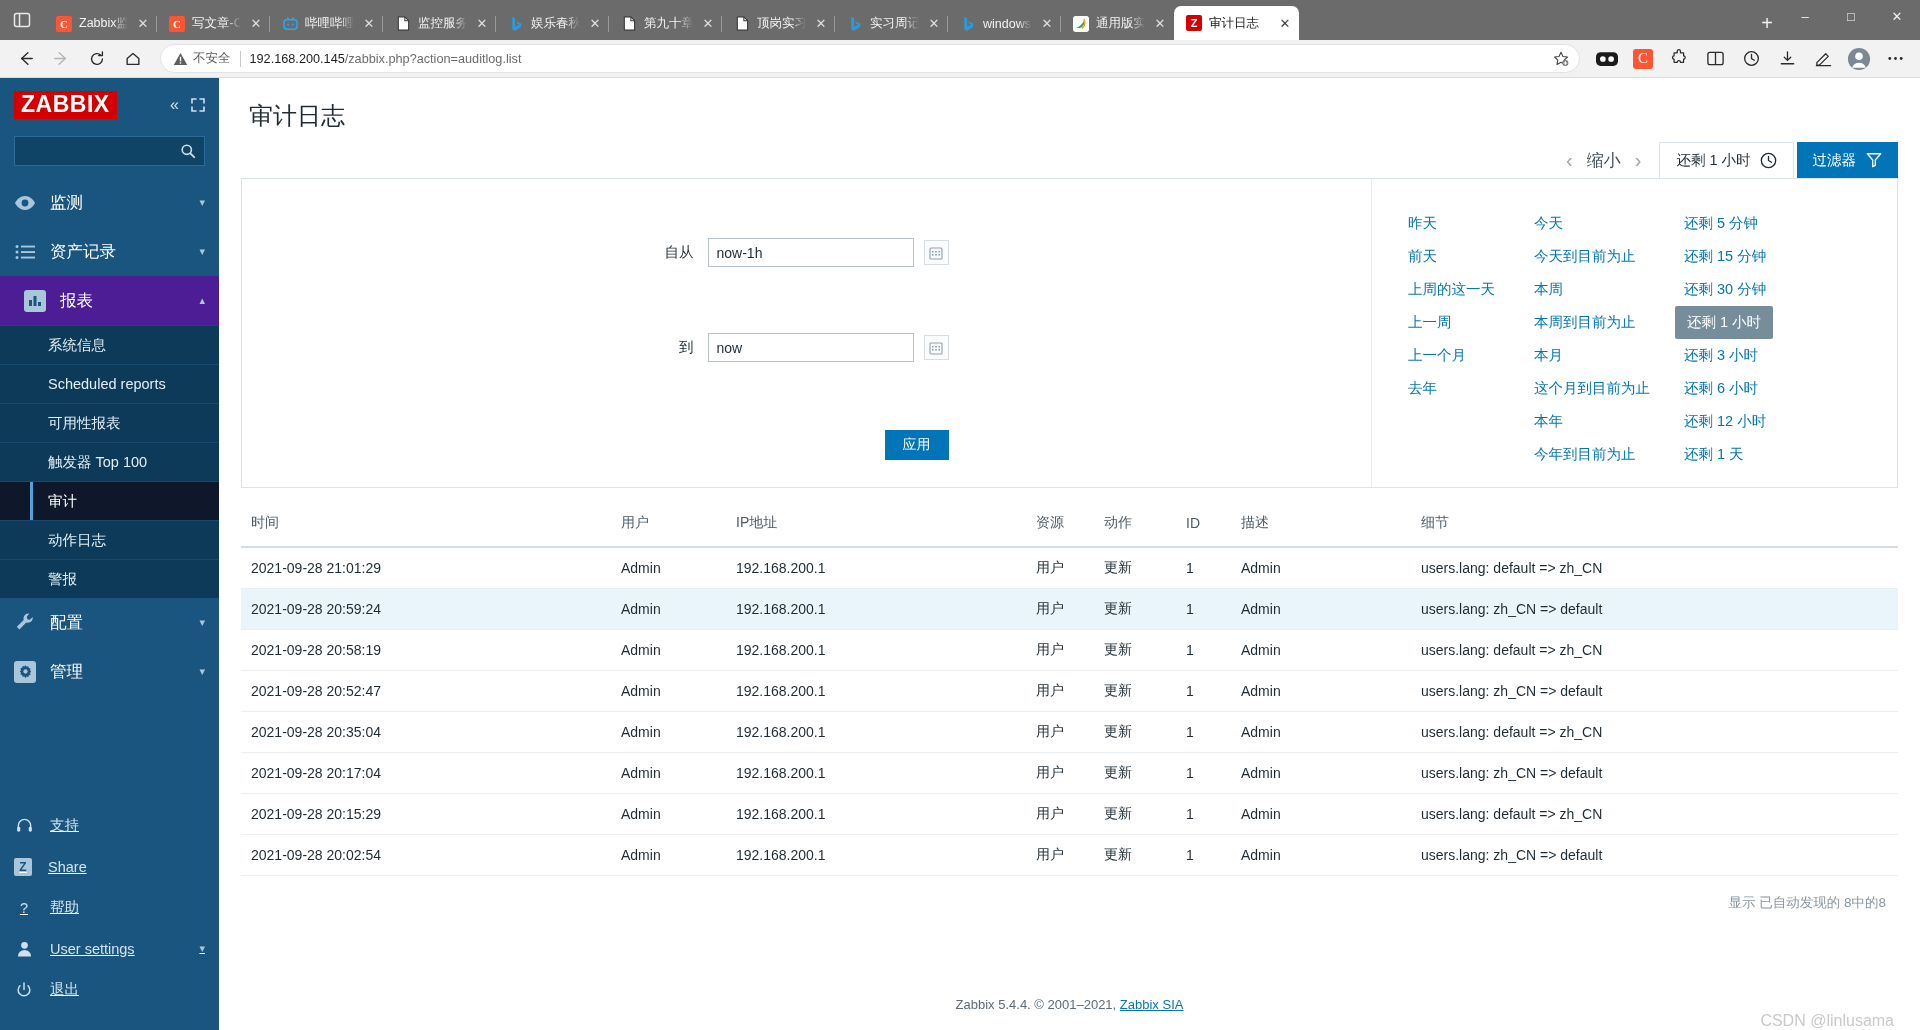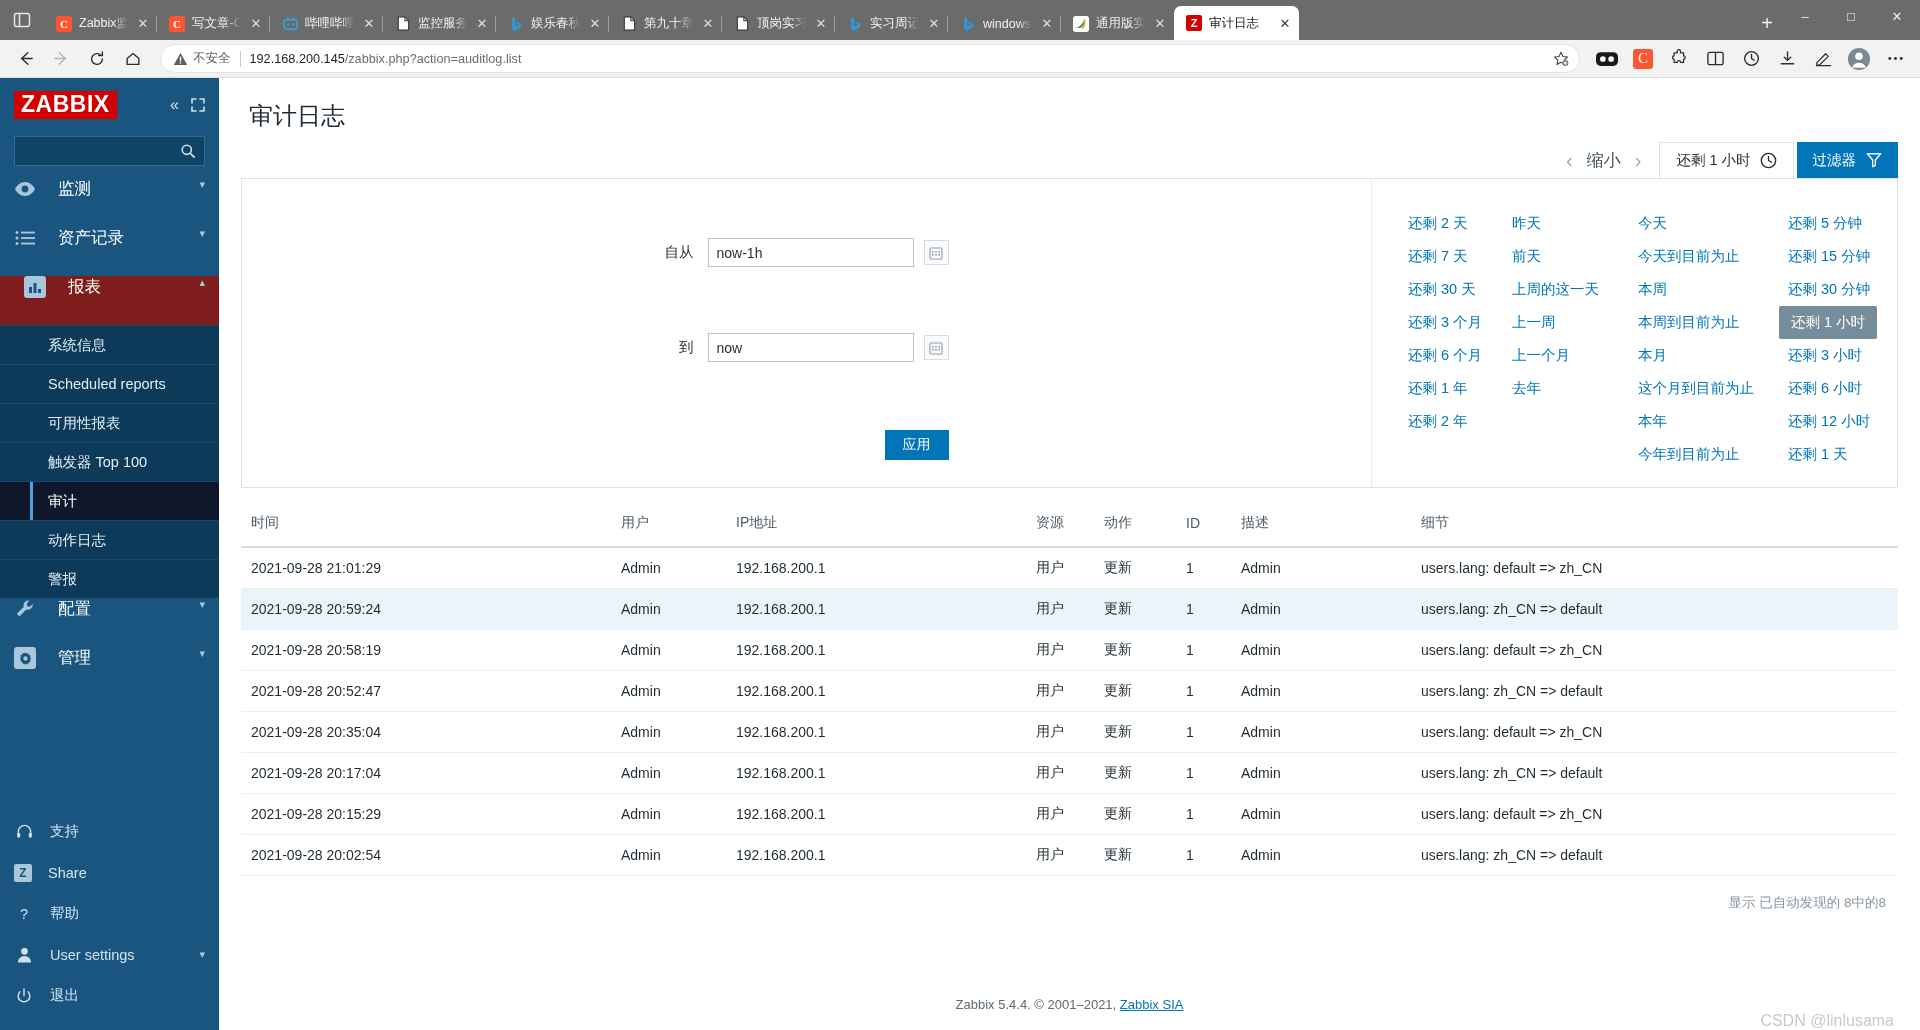--- a/index.html
+++ b/index.html
@@ -185,28 +185,28 @@
     font-size: 13px;
     font-family: inherit;
     min-width: 0;
   }
   .zsearch .s-ico { color:#cfe0ec; flex:0 0 auto; display:flex;align-items:center;}
 
   .znav { flex: 0 0 auto; }
   .znav-item {
     height: 49px;
     display: flex;
-    align-items: flex-start;
+    align-items: center;
     padding: 0 14px;
-    gap: 22px;
+    gap: 14px;
     font-size: 16.5px;
     color: #ffffff;
     position: relative;
   }
-  .znav-item.open { background: #7f1d1d; padding-left: 24px; }
+  .znav-item.open { background: #4c1d95; padding-left: 24px; }
   .znav-ico {
     width: 22px; height: 22px;
     flex: 0 0 22px;
     display:flex;align-items:center;justify-content:center;
     color:#a9c6da;
   }
   .znav-ico.boxed {
     background:#a9c6da; border-radius:3px; color:#19557f;
   }
   .znav-caret { margin-left:auto; color:#a9c6da; font-size:11px; display:flex;align-items:center;}
@@ -228,21 +228,21 @@
   }
   .zsub-item.selected::before {
     content: "";
     position: absolute;
     left: 30px; top: 0; bottom: 0;
     width: 3px;
     background: #4fa3dd;
   }
   .zsub-item.selected .lbl { font-weight: normal; color:#ffffff;}
 
-  .znav-bottom { margin-top: auto; padding-bottom: 14px; }
+  .znav-bottom { margin-top: auto; padding-bottom: 20px; text-decoration: underline; }
   .zfoot-item {
     height: 41px;
     display:flex; align-items:center;
     padding: 0 14px; gap:16px;
     font-size:14.5px; color:#d2e3ef;
   }
   .zfoot-ico { width:20px;height:20px;flex:0 0 20px;display:flex;align-items:center;justify-content:center;color:#cfe0ec;}
   .zfoot-ico.boxed { background:#a9c6da; color:#19557f; border-radius:2px; font-size:12px; font-weight:bold; width:18px;height:18px;flex:0 0 18px;}
   .zfoot-caret { margin-left:auto; color:#a9c6da; font-size:11px;}
 
@@ -887,29 +887,20 @@
               </svg>
           </span>
 
           <div class="tp-apply-wrap">
             <button class="tp-apply">应用</button>
           </div>
         </div>
       </div>
 
       <div class="ztp-right">
-        <div class="tp-col tp-col-1">
-          <a class="tp-link">还剩 2 天</a>
-          <a class="tp-link">还剩 7 天</a>
-          <a class="tp-link">还剩 30 天</a>
-          <a class="tp-link">还剩 3 个月</a>
-          <a class="tp-link">还剩 6 个月</a>
-          <a class="tp-link">还剩 1 年</a>
-          <a class="tp-link">还剩 2 年</a>
-        </div>
         <div class="tp-col tp-col-2">
           <a class="tp-link">昨天</a>
           <a class="tp-link">前天</a>
           <a class="tp-link">上周的这一天</a>
           <a class="tp-link">上一周</a>
           <a class="tp-link">上一个月</a>
           <a class="tp-link">去年</a>
         </div>
         <div class="tp-col tp-col-3">
           <a class="tp-link">今天</a>

